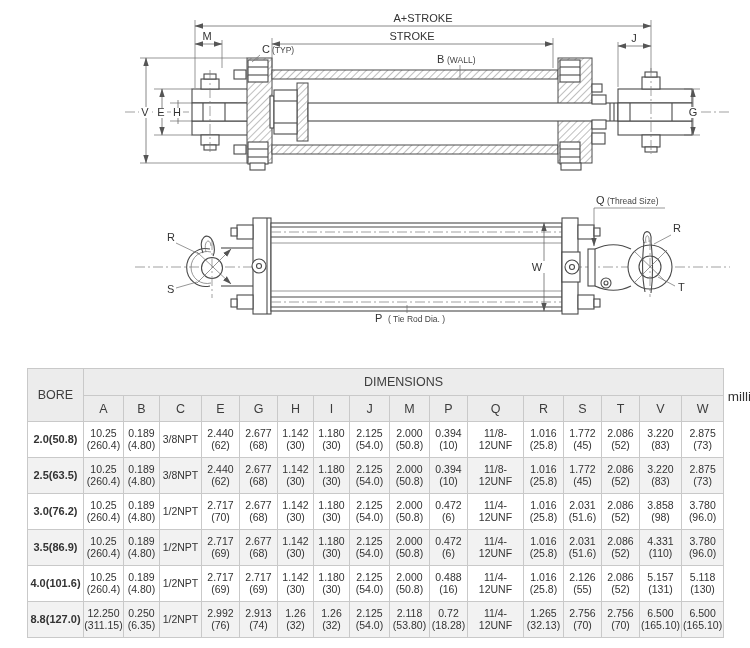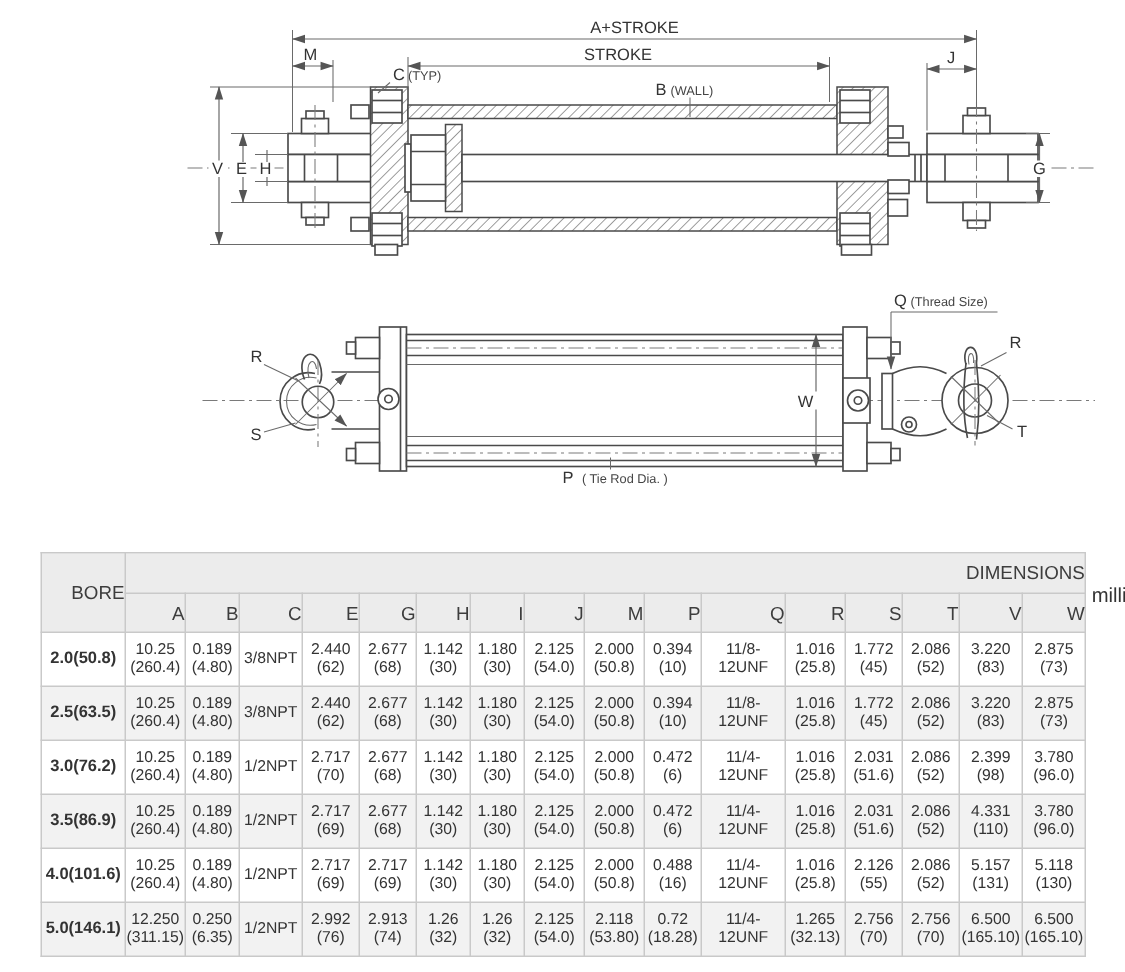--- a/index.html
+++ b/index.html
@@ -15,21 +15,21 @@
   .thin{stroke:#6a6a6a;stroke-width:0.7;fill:none;}
   .dim{stroke:#6a6a6a;stroke-width:0.8;fill:none;}
   .cl{stroke:#7a7a7a;stroke-width:0.7;fill:none;stroke-dasharray:10 3 2 3;}
   .wbg{fill:#fff;}
   .title{position:absolute;top:341px;left:0;width:100%;text-align:right;
          font-size:13.5px;color:#333;margin-top:48px;}
   .tblwrap{position:absolute;top:368px;left:27px;width:696px;}
   table{border-collapse:collapse;table-layout:fixed;width:696px;}
   th,td{border:1px solid #c9c9c9;text-align:center;vertical-align:middle;
         font-weight:normal;padding:0;}
-  thead th{background:#ececec;font-size:12.5px;color:#3d3d3d;text-align:right;}
+  thead th{background:#ececec;font-size:12.5px;color:#3d3d3d;}
   thead tr.h1 th{height:26px;}
   thead tr.h2 th{height:25px;}
   tbody td{height:35px;font-size:10.5px;line-height:11.5px;color:#333;}
   tbody td.bore{font-size:11px;font-weight:bold;}
   tbody tr:nth-child(even){background:#f2f2f2;}
   tbody td .in,tbody td .mm{display:block;}
 </style>
 </head>
 <body>
 
@@ -522,21 +522,21 @@
             </td>
             <td>
               <div class="in">2.031</div>
               <div class="mm">(51.6)</div>
             </td>
             <td>
               <div class="in">2.086</div>
               <div class="mm">(52)</div>
             </td>
             <td>
-              <div class="in">2.399</div>
+              <div class="in">3.858</div>
               <div class="mm">(98)</div>
             </td>
             <td>
               <div class="in">3.780</div>
               <div class="mm">(96.0)</div>
             </td>
           </tr>
           <tr>
             <td class="bore">3.5(86.9)</td>
             <td>
@@ -661,21 +661,21 @@
             <td>
               <div class="in">5.157</div>
               <div class="mm">(131)</div>
             </td>
             <td>
               <div class="in">5.118</div>
               <div class="mm">(130)</div>
             </td>
           </tr>
           <tr>
-            <td class="bore">5.0(146.1)</td>
+            <td class="bore">8.8(127.0)</td>
             <td>
               <div class="in">12.250</div>
               <div class="mm">(311.15)</div>
             </td>
             <td>
               <div class="in">0.250</div>
               <div class="mm">(6.35)</div>
             </td>
             <td>
               <div class="in">1/2NPT</div>

